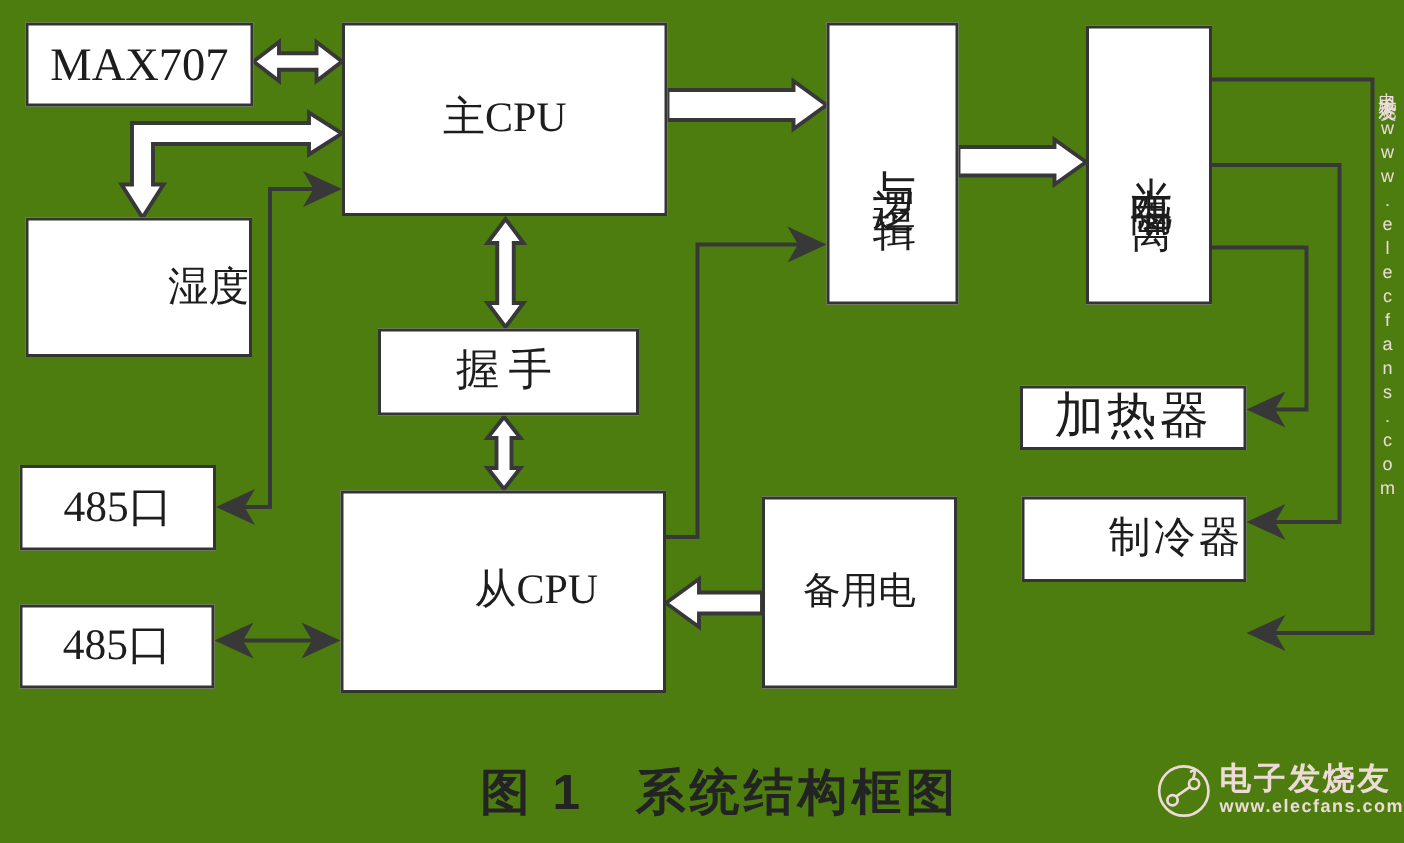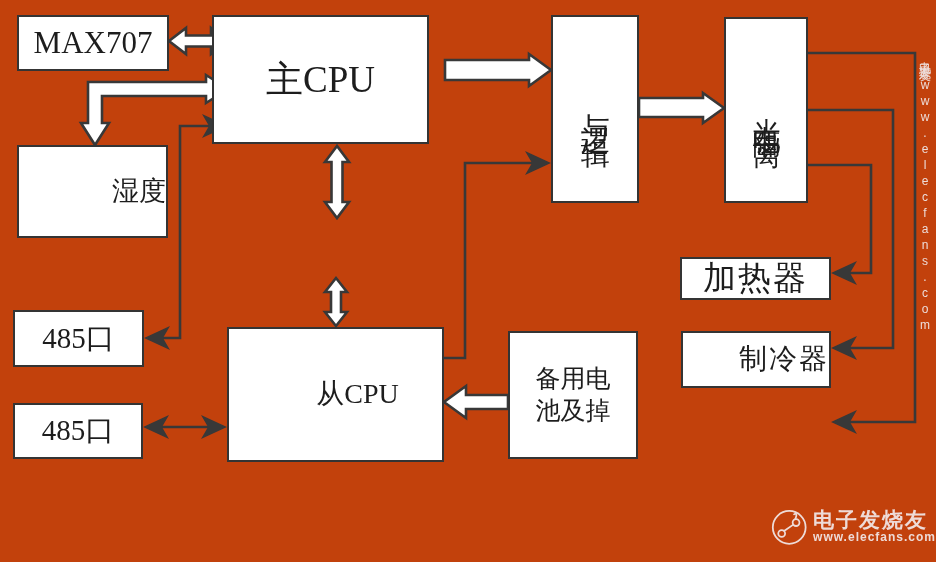--- a/index.html
+++ b/index.html
@@ -1,17 +1,17 @@
 <!DOCTYPE html>
 <html><head>
 <meta charset="utf-8">
 <style>
   html,body{margin:0;padding:0;background:#ffffff;}
   .stage{
-    position:relative;width:936px;height:562px;background:#c2410c;overflow:hidden;
+    position:relative;width:936px;height:562px;background:#4d7c0f;overflow:hidden;
     font-family:"Liberation Serif","DejaVu Serif",serif;color:#1d1d1d;
   }
   .wires{position:absolute;left:0;top:0;z-index:1;}
   .box{
     position:absolute;z-index:2;background:#ffffff;border:2.5px solid #343434;
     display:flex;align-items:center;justify-content:center;text-align:center;
     box-sizing:border-box;line-height:1.22;
   }
   .box .ln{display:block;}
   .vtext{
@@ -32,21 +32,21 @@
   .wm-brand{font-size:21px;font-weight:700;letter-spacing:2px;}
   .wm-site{font-size:12px;font-weight:700;letter-spacing:1px;}
   .wm-side{
     position:absolute;z-index:3;left:916px;top:52px;height:240px;
     writing-mode:vertical-rl;text-orientation:upright;
     font-family:"Liberation Sans","DejaVu Sans",sans-serif;
     font-size:12px;letter-spacing:2px;white-space:nowrap;
   }
   
   .b-max707   {left:17px; top:15px; width:152px;height:56px; font-size:31px;}
-  .b-maincpu  {left:212px;top:15px; width:217px;height:129px;font-size:37px;}
+  .b-maincpu  {left:228px;top:15px; width:217px;height:129px;font-size:28px;}
   .b-andlogic {left:551px;top:15px; width:88px; height:188px;font-size:29px;letter-spacing:13px;}
   .b-opto     {left:724px;top:17px; width:84px; height:186px;font-size:28px;letter-spacing:7px;}
   .b-humidity {left:17px; top:145px;width:151px;height:93px; font-size:27px;justify-content:flex-end;}
   .b-handshake{left:252px;top:219px;width:174px;height:58px; font-size:29px;letter-spacing:6px;}
   .b-485a     {left:13px; top:310px;width:131px;height:57px; font-size:29px;}
   .b-485b     {left:13px; top:403px;width:130px;height:56px; font-size:29px;}
   .b-slavecpu {left:227px;top:327px;width:217px;height:135px;font-size:28px;padding-left:44px;}
   .b-backup   {left:508px;top:331px;width:130px;height:128px;font-size:25px;line-height:1.3;}
   .b-heater   {left:680px;top:257px;width:151px;height:43px; font-size:33px;letter-spacing:2px;}
   .b-cooler   {left:681px;top:331px;width:150px;height:57px; font-size:28px;letter-spacing:2px;justify-content:flex-end;}
@@ -111,51 +111,56 @@
   <div class="box b-opto">
     <span class="vtext">光电隔离</span>
   </div>
 
   <div class="box b-humidity">
     <span>
       <span class="ln">湿度</span>
     </span>
   </div>
 
+  <div class="box b-handshake">
+    <span>握手</span>
+  </div>
 
   <div class="box b-485a">
     <span>485口</span>
   </div>
 
   <div class="box b-485b">
     <span>485口</span>
   </div>
 
   <div class="box b-slavecpu">
     <span>
       <span class="ln">从CPU</span>
     </span>
   </div>
 
   <div class="box b-backup">
     <span>
       <span class="ln">备用电</span>
-      <span class="ln">池及掉</span>
     </span>
   </div>
 
   <div class="box b-heater">
     <span>加热器</span>
   </div>
 
   <div class="box b-cooler">
     <span>制冷器</span>
   </div>
 
 
+  <div class="caption">
+    <span>图 1</span><span class="gap"></span><span>系统结构框图</span>
+  </div>
 
   <div class="wm-corner" style="color:#eedbd7;">
     <svg width="58" height="58" viewBox="0 0 60 60" fill="none" stroke="#eedbd7" stroke-width="2.6" stroke-linecap="round">
       <circle cx="31" cy="32" r="24"></circle>
       <path d="M38,13 Q44,9 40,20"></path>
       <circle cx="20" cy="41" r="5"></circle>
       <circle cx="41" cy="25" r="5"></circle>
       <path d="M24,37 L37,28"></path>
     </svg>
     <span class="wm-texts">

